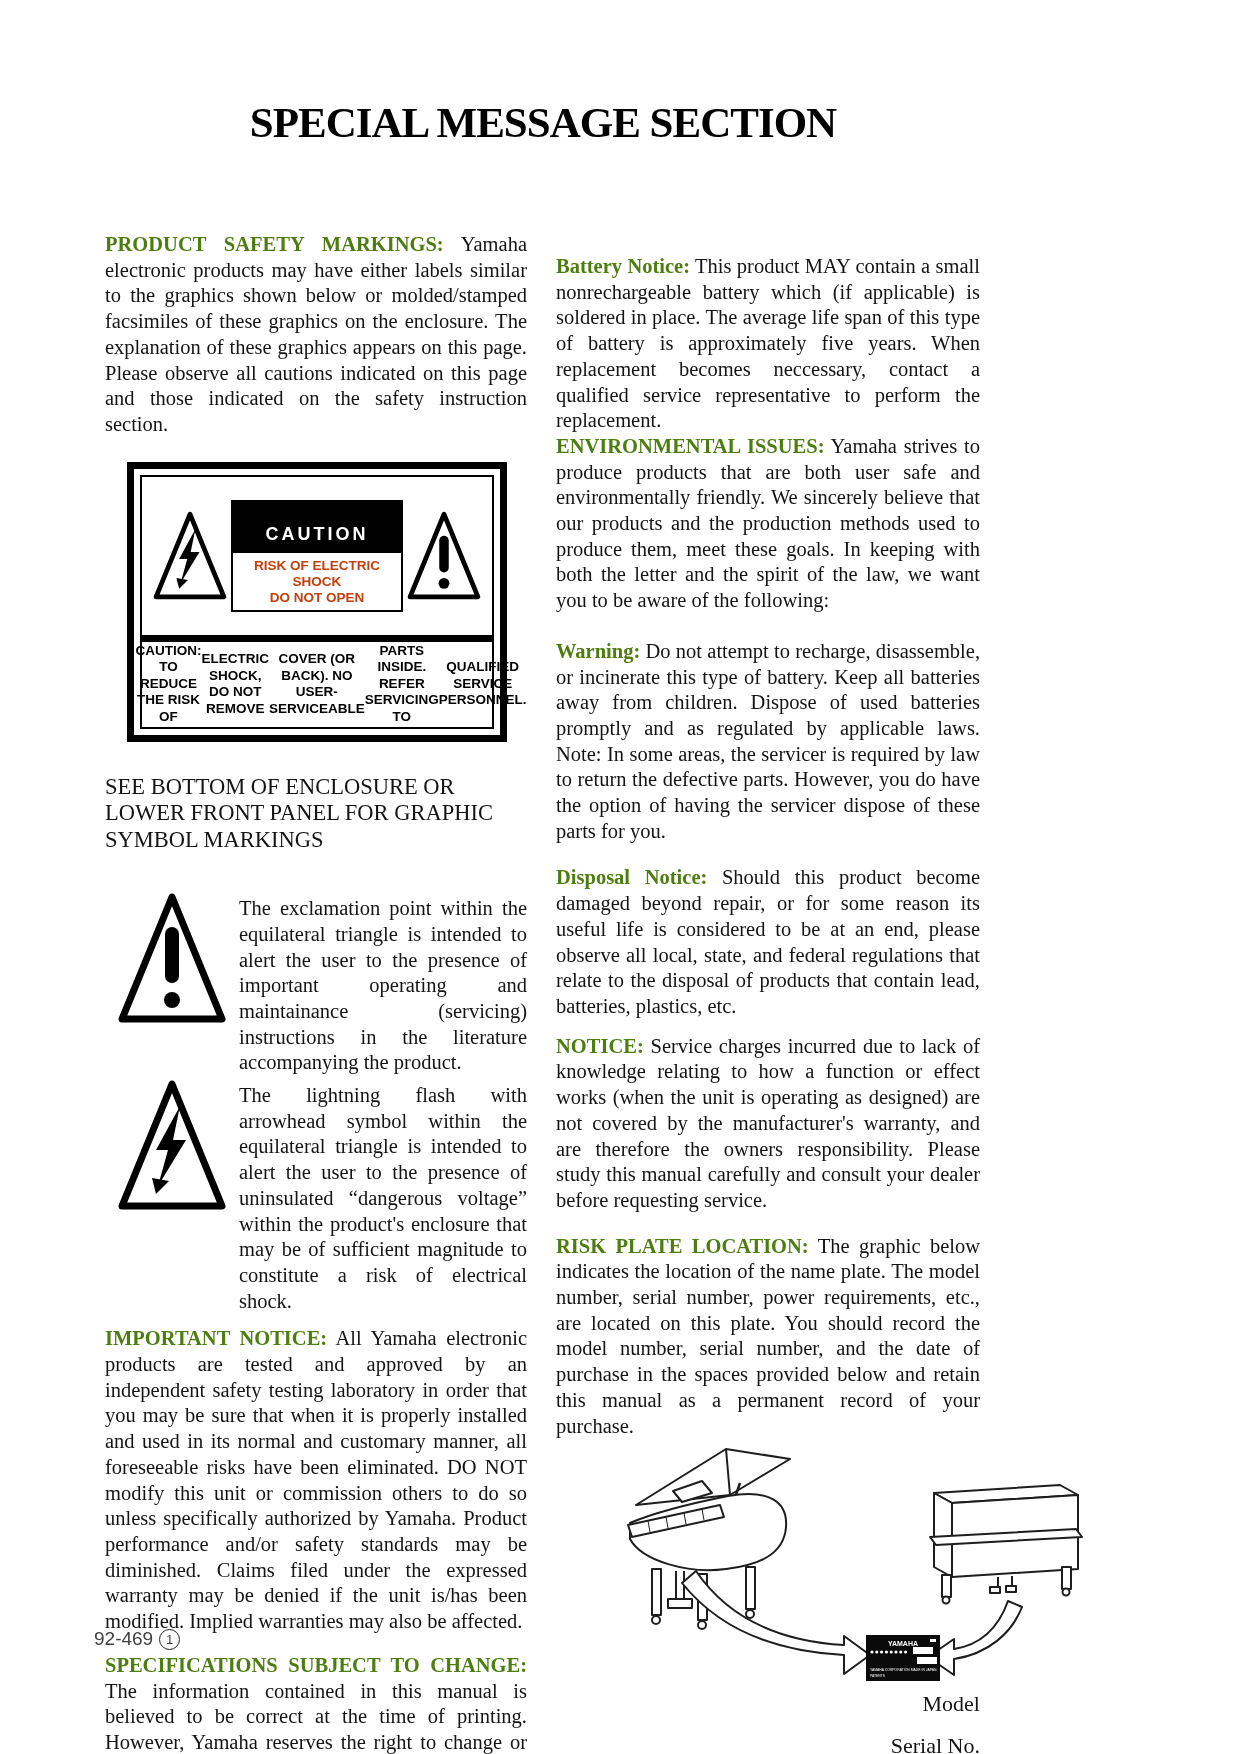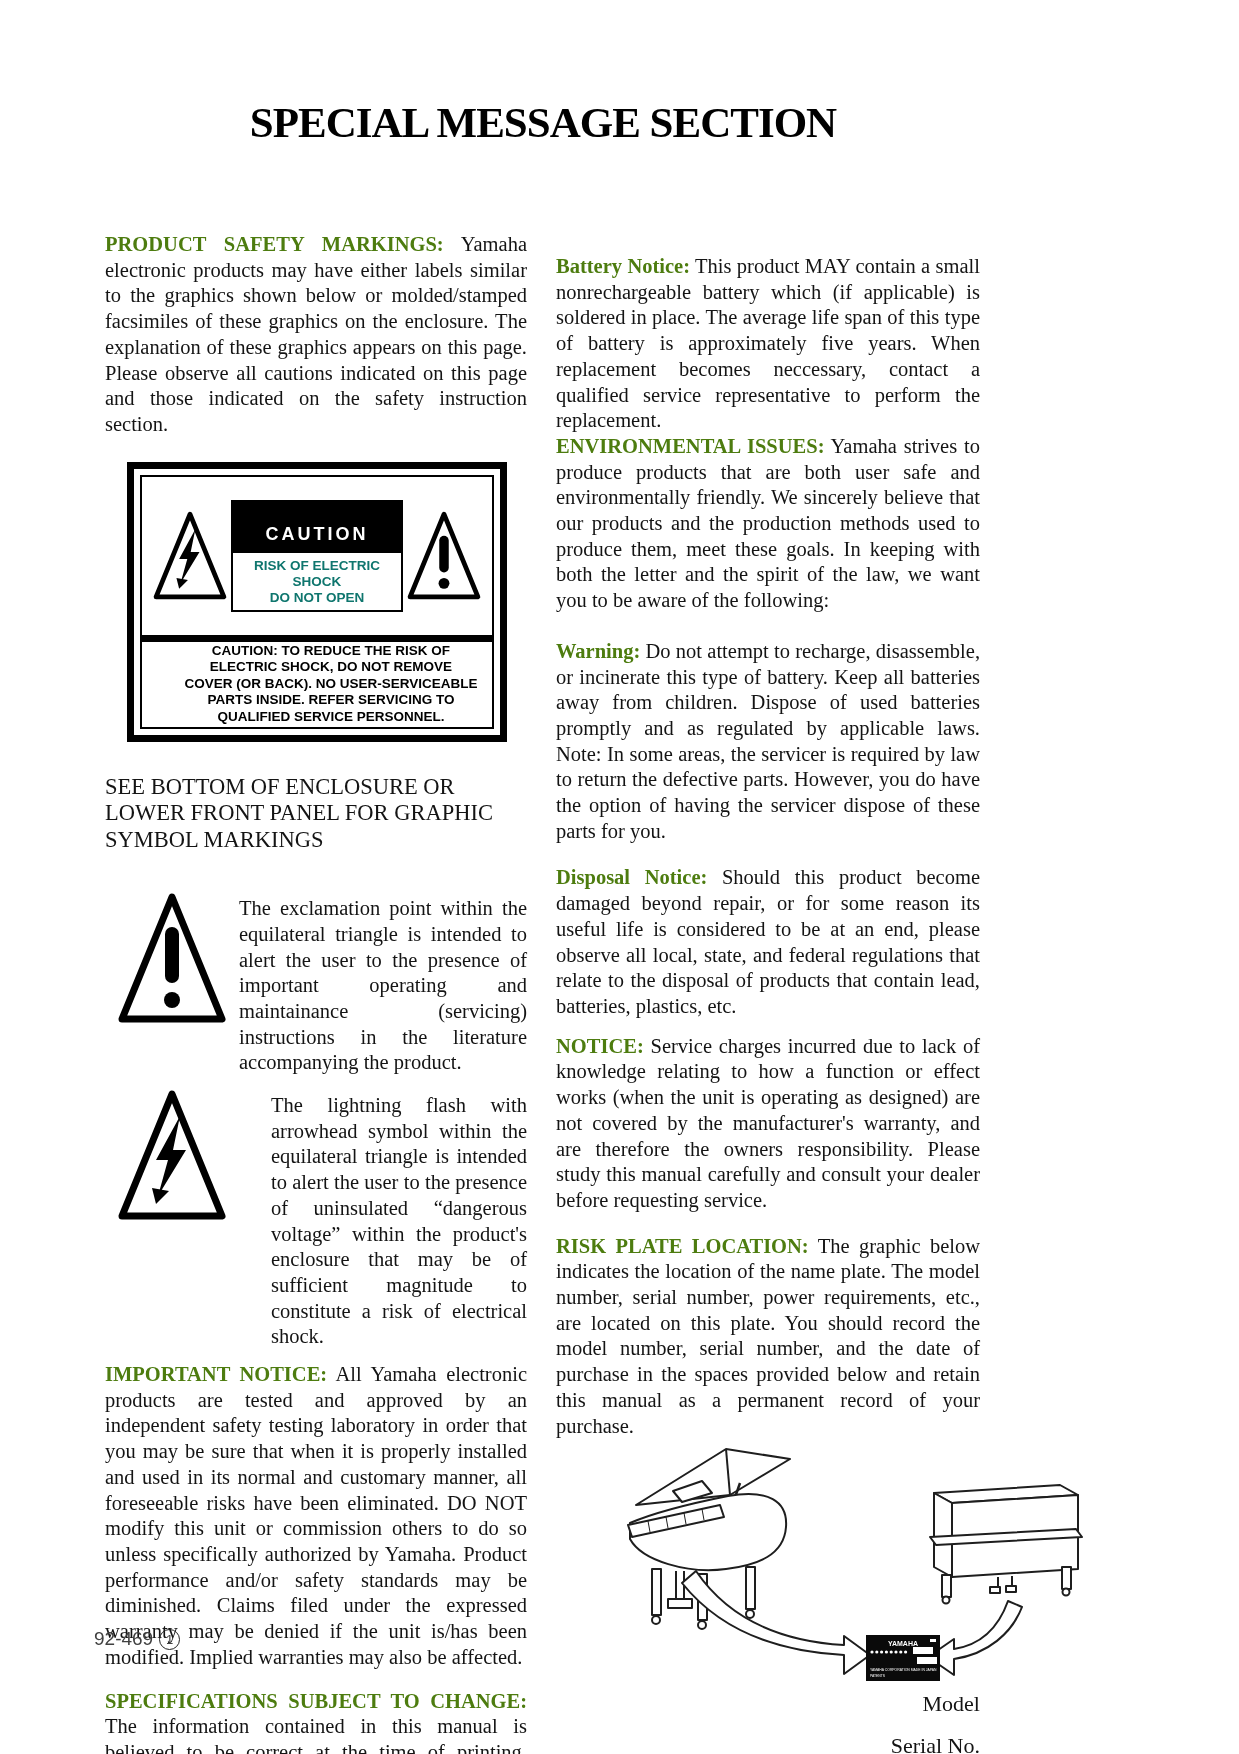--- a/index.html
+++ b/index.html
@@ -16,31 +16,31 @@
   .mt14{margin-top:14px;} .mt20{margin-top:20px;} .mt12{margin-top:12px;}
   .mt18{margin-top:18px;}
   
   .caution-box{box-sizing:border-box;margin:24px 0 0 22px;width:380px;height:280px;
                border:7px solid #000;padding:6px;background:#fff;}
   .caution-inner{box-sizing:border-box;border:2px solid #000;height:100%;
                  display:flex;flex-direction:column;}
   .caution-top{height:158px;display:flex;align-items:center;justify-content:space-between;
                padding:0 10px;}
   .caution-sep{height:7px;background:#000;}
-  .caution-bottom{flex:1;display:flex;flex-direction:column;align-items:center;justify-content:center;
+  .caution-bottom{flex:1;display:flex;align-items:center;justify-content:center;
                   font-family:"Liberation Sans",sans-serif;font-weight:700;font-size:13.5px;
                   line-height:16.5px;color:#000;text-align:center;padding-left:28px;}
   .caution-center{width:172px;}
   .caution-head{background:#000;color:#fff;text-align:center;font-family:"Liberation Sans",sans-serif;
                 font-weight:700;font-size:18px;letter-spacing:3px;padding:24px 0 6px;}
   .risk-box{border:2px solid #000;text-align:center;font-family:"Liberation Sans",sans-serif;
-            font-weight:700;font-size:13.5px;line-height:16px;color:#0f766e;padding:5px 0 4px;}
+            font-weight:700;font-size:13.5px;line-height:16px;color:#c2410c;padding:5px 0 4px;}
   .see-bottom{margin-top:32px;font-size:22.5px;line-height:26.5px;}
   .icon-row{display:flex;margin-top:38px;align-items:flex-start;}
-  .icon-row.second{margin-top:12px;gap:32px;}
+  .icon-row.second{margin-top:2px;}
   .icon-cell{width:134px;flex:0 0 134px;display:flex;justify-content:center;}
   .icon-row .p{flex:1;margin-top:5px;}
   
   .illustration{width:530px;margin-top:4px;}
   .record{margin:6px 0 0 64px;}
   .record-row{display:flex;align-items:flex-end;height:30px;margin-bottom:12px;
               font-size:22px;color:#141414;flex-direction:column;}
   .record-line{flex:1;border-bottom:2px solid #1a1a1a;height:24px;margin-left:10px;}
   .footer{position:absolute;left:94px;top:1628px;display:flex;align-items:center;
           font-family:"Liberation Sans",sans-serif;font-size:19px;color:#404040;}

